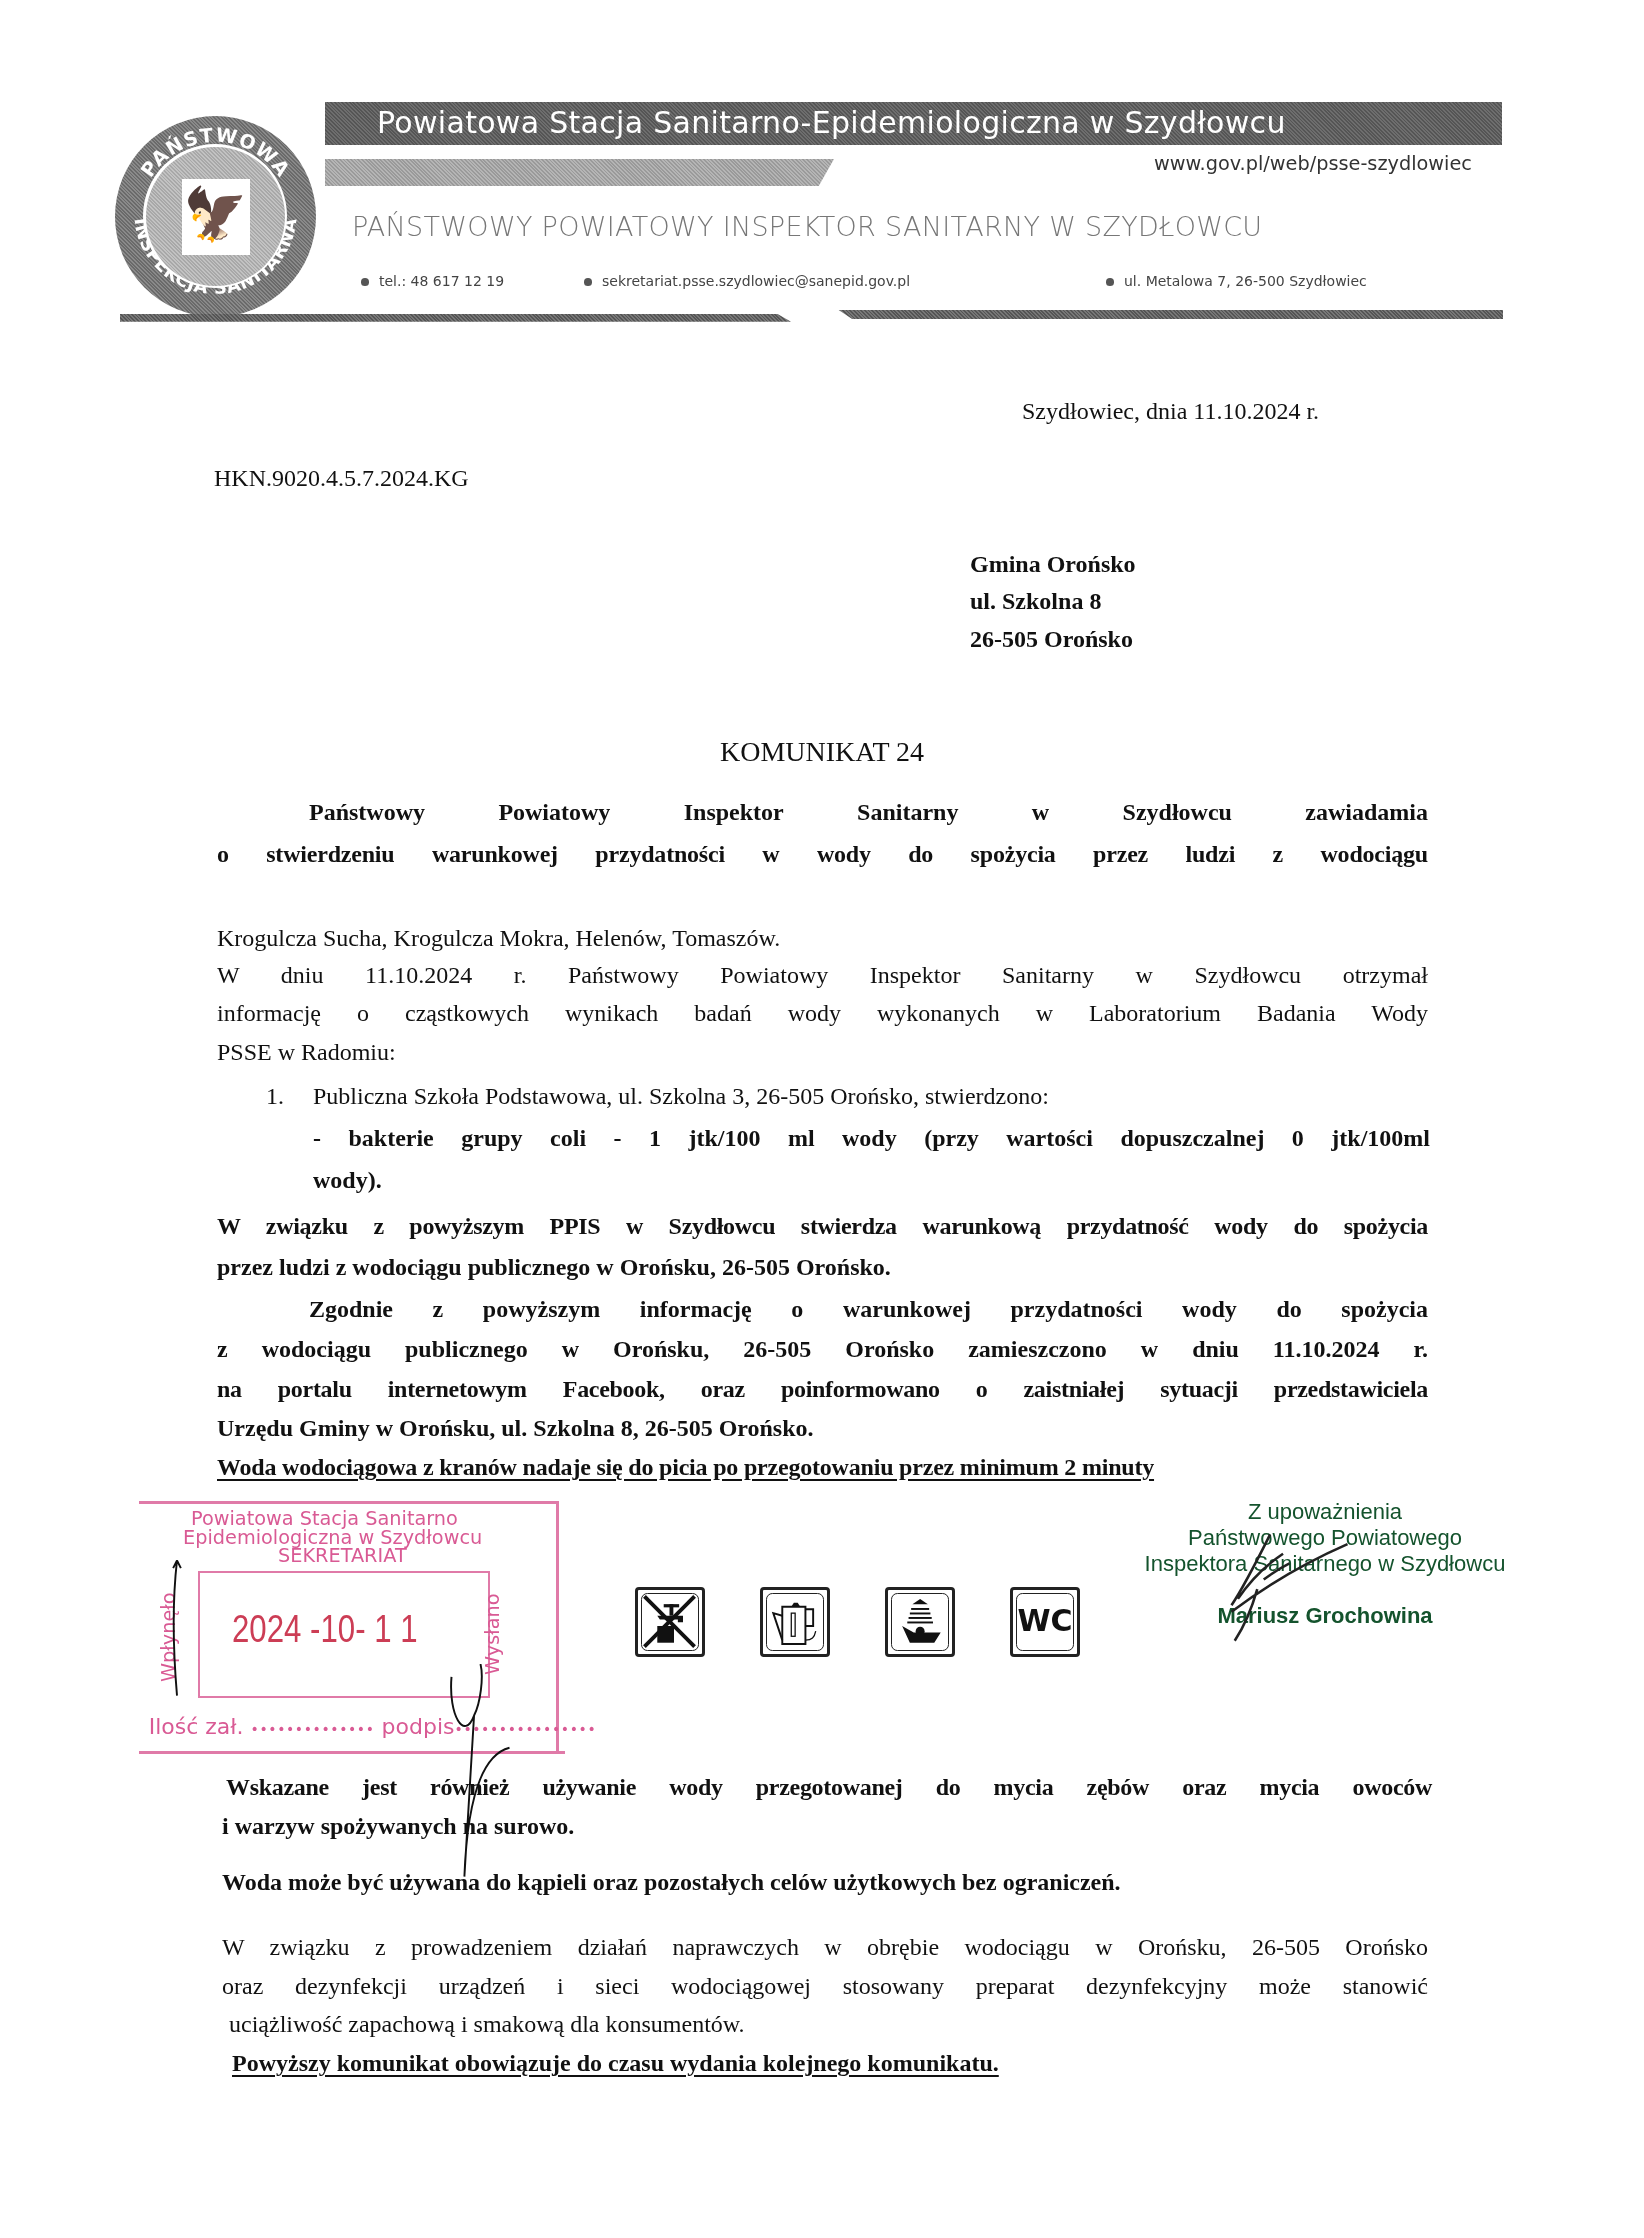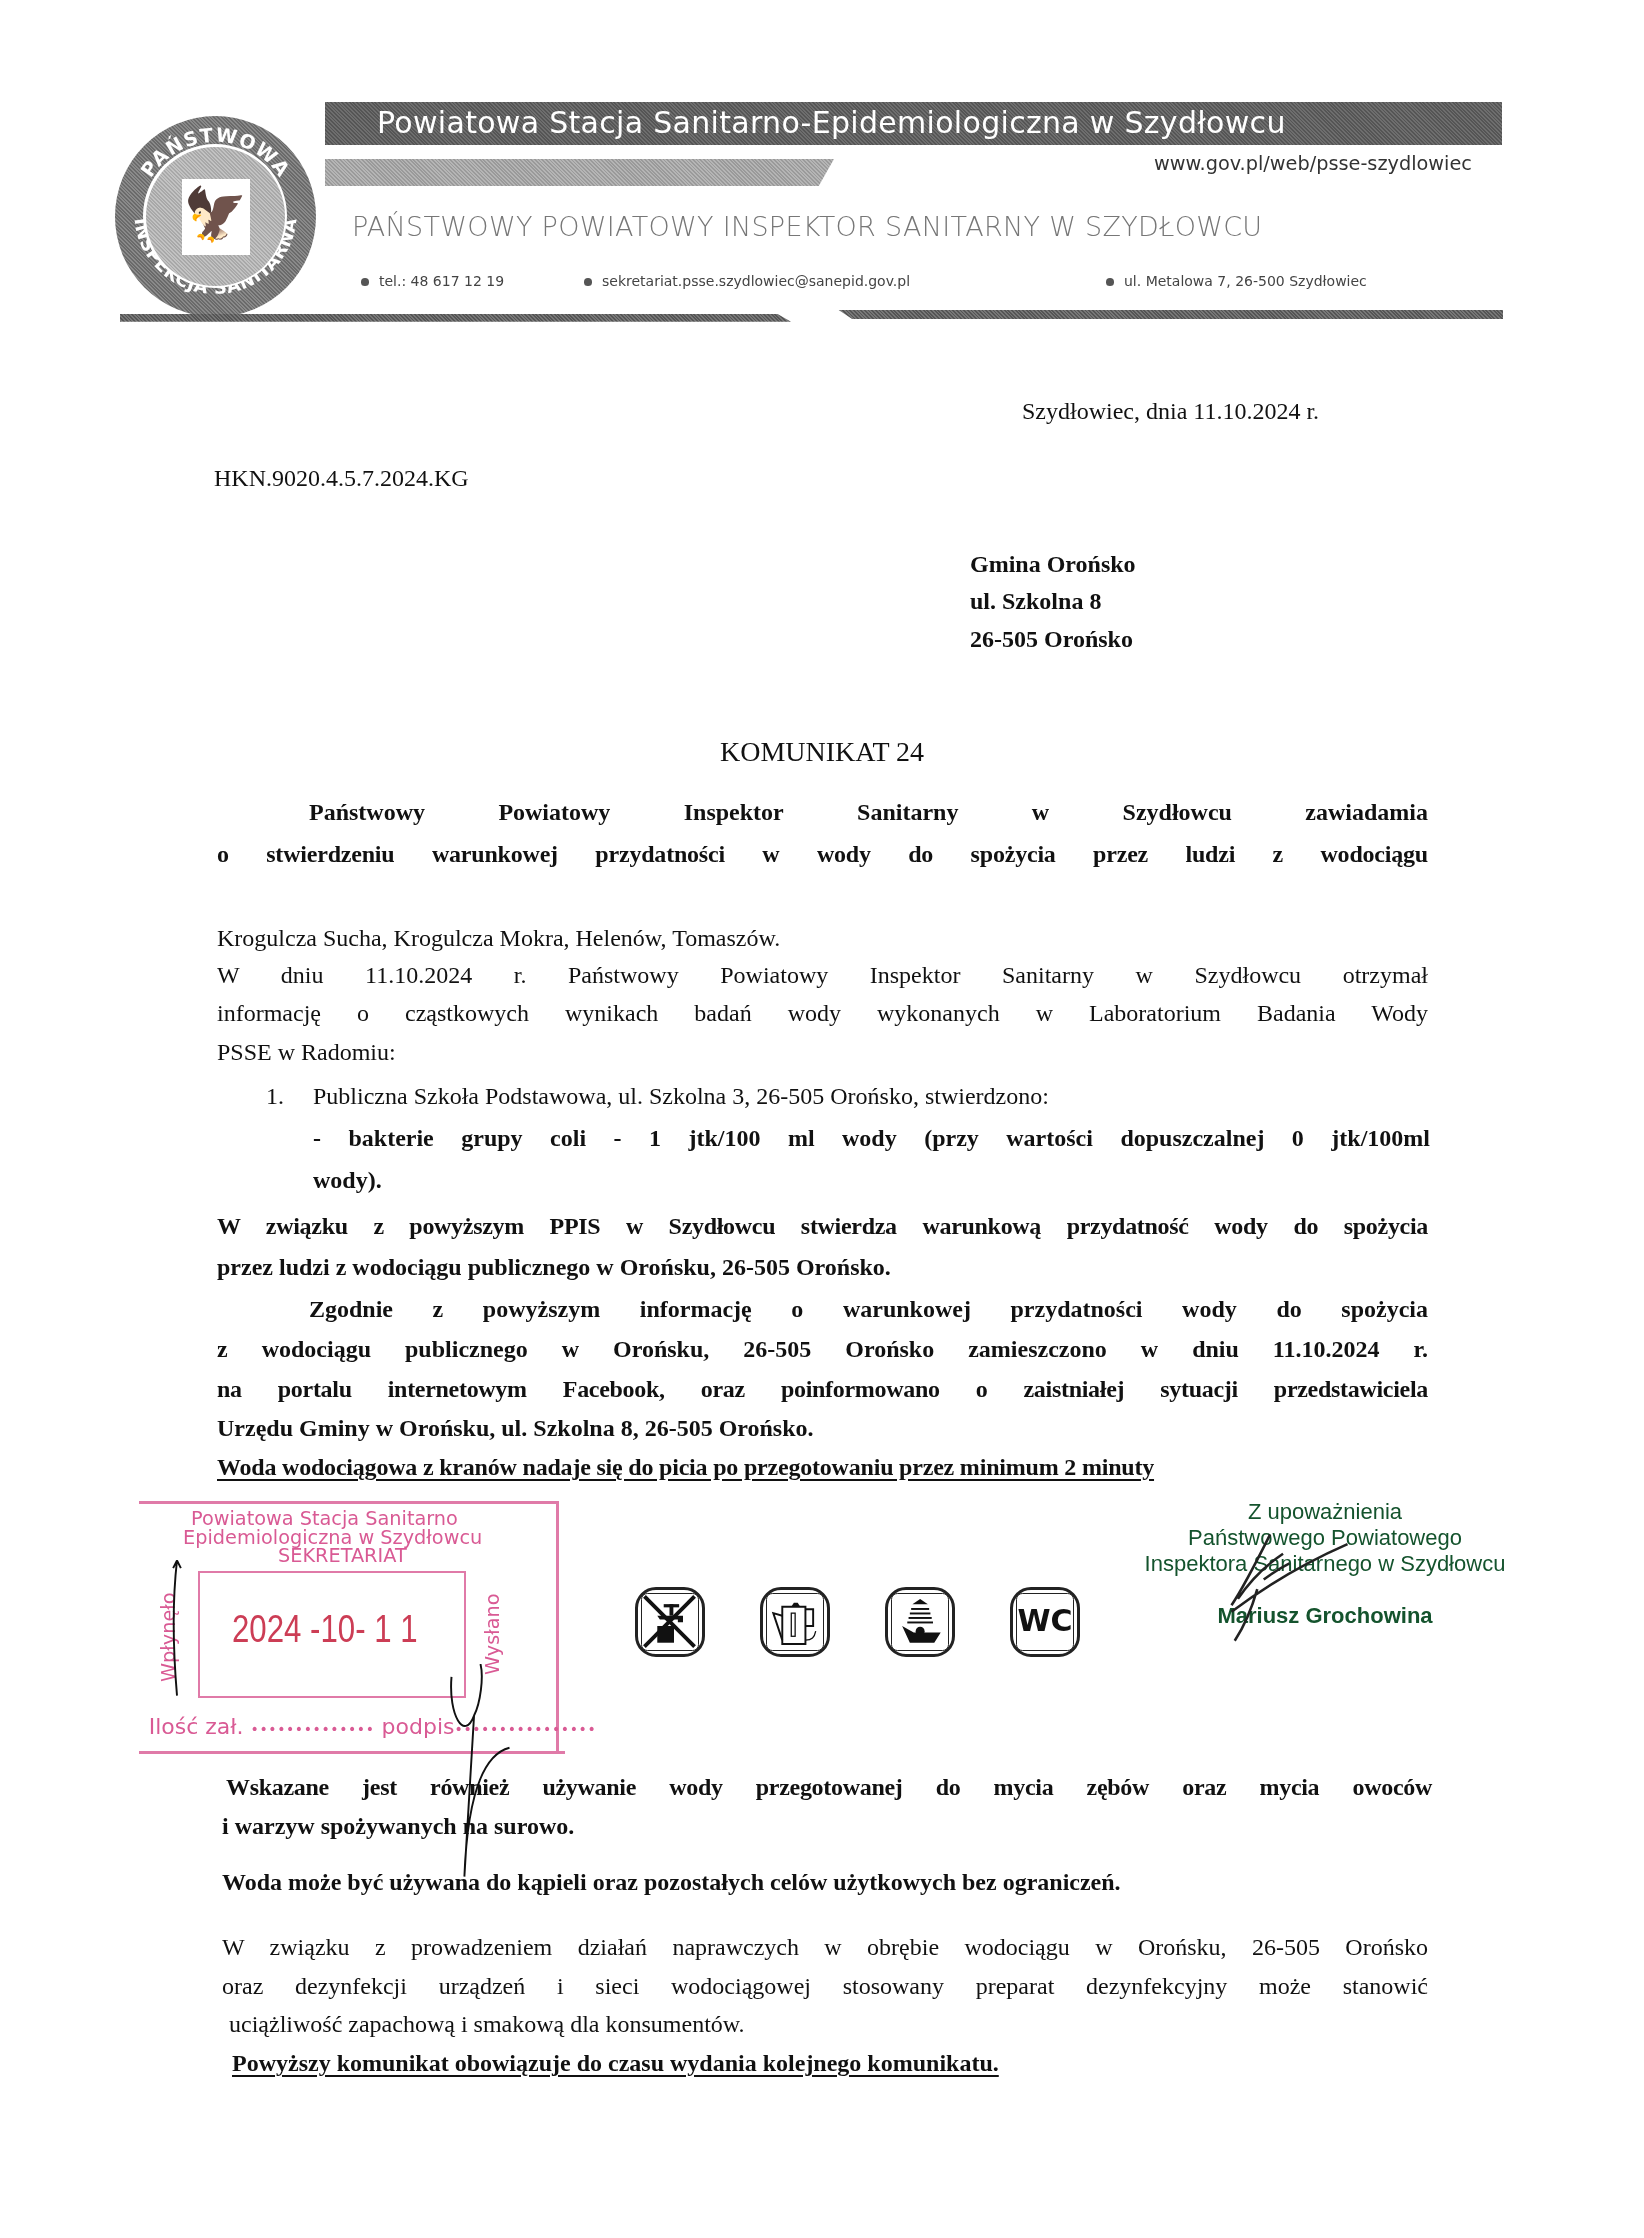--- a/index.html
+++ b/index.html
@@ -41,29 +41,29 @@
   .ref-no { left: 214px; top: 459px; }
   .addr { left: 970px; font-weight: bold; }
   .title { left: 0; width: 1644px; text-align: center; top: 732px; font-size: 28px; }
 
   
   .stamp { left: 139px; top: 1501px; width: 426px; height: 251px; color: #d95a94; font-family: "DejaVu Sans", sans-serif; }
   .stamp-topline { position: absolute; left: 0; top: 0; width: 419px; height: 2.6px; background: #e07aa8; }
   .stamp-l1 { position: absolute; left: 52px; top: 7.7px; font-size: 19.3px; line-height: 20.6px; white-space: nowrap; }
   .stamp-l2 { position: absolute; left: 44px; top: 27px; font-size: 19.3px; line-height: 20.6px; white-space: nowrap; }
   .stamp-l3 { position: absolute; left: 139px; top: 45px; font-size: 19.3px; line-height: 20.6px; white-space: nowrap; }
-  .stamp-box { position: absolute; left: 59px; top: 70px; width: 264px; height: 123px; border: 2.6px solid #e07aa8; }
+  .stamp-box { position: absolute; left: 59px; top: 70px; width: 264px; height: 123px; border: 2.6px solid #e07aa8; padding-left: 24px; }
   .stamp-date { position: absolute; left: 32px; top: 34px; font-size: 39px; color: #cc3d55; white-space: nowrap; font-family: "Liberation Sans Narrow", "Liberation Sans", sans-serif; transform: scaleX(0.8); transform-origin: left; }
   .stamp-vl { position: absolute; left: 18px; top: 181px; font-size: 19.3px; transform: rotate(-90deg); transform-origin: left top; white-space: nowrap; }
   .stamp-vr { position: absolute; left: 342px; top: 174px; font-size: 19.3px; transform: rotate(-90deg); transform-origin: left top; white-space: nowrap; }
   .stamp-bottom { position: absolute; left: 9.7px; top: 213px; font-size: 22px; white-space: nowrap; }
   .stamp-bottom .dots { font-size: 14px; letter-spacing: 0.6px; }
 
   
-  .picto { top: 1587px; width: 70px; height: 70px; border: 3.2px solid #222; border-radius: 21px; box-sizing: border-box; }
+  .picto { top: 1587px; width: 70px; height: 70px; border: 3.2px solid #222; border-radius: 4px; box-sizing: border-box; }
   .picto::after { content: ""; position: absolute; left: 2.6px; top: 2.6px; right: 2.6px; bottom: 2.6px; border: 1.3px solid #222; border-radius: 6.4px; }
   .picto svg { position: absolute; left: 0; top: 0; }
   .picto-wc { font-family: "DejaVu Sans", sans-serif; font-weight: bold; font-size: 30px; text-align: center; line-height: 62px; color: #111; }
 
   
   .sig { left: 1125px; top: 1499px; width: 400px; color: #14532d; font-family: "Liberation Sans", sans-serif; font-size: 22px; line-height: 26px; text-align: center; }
   .sig-name { margin-top: 26px; font-weight: bold; font-size: 22px; }
   .scribble { position: absolute; }
 </style>
 </head>

